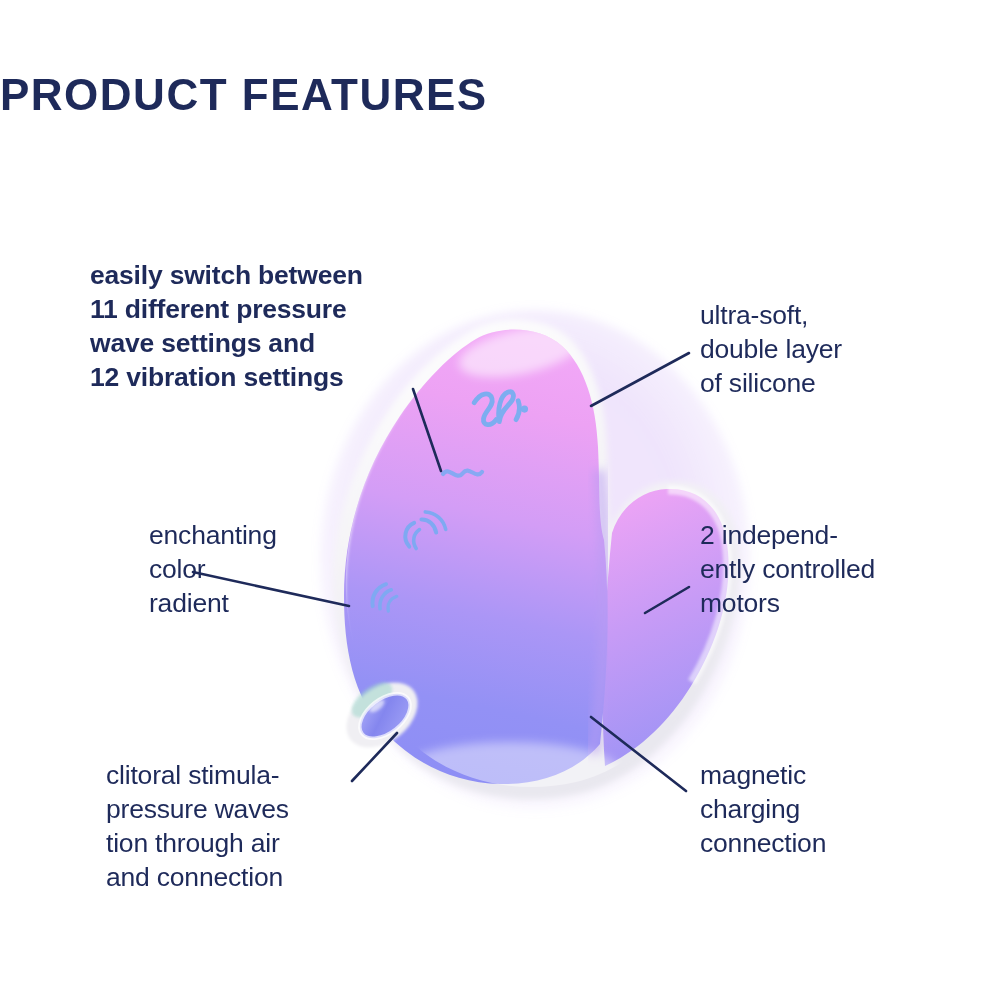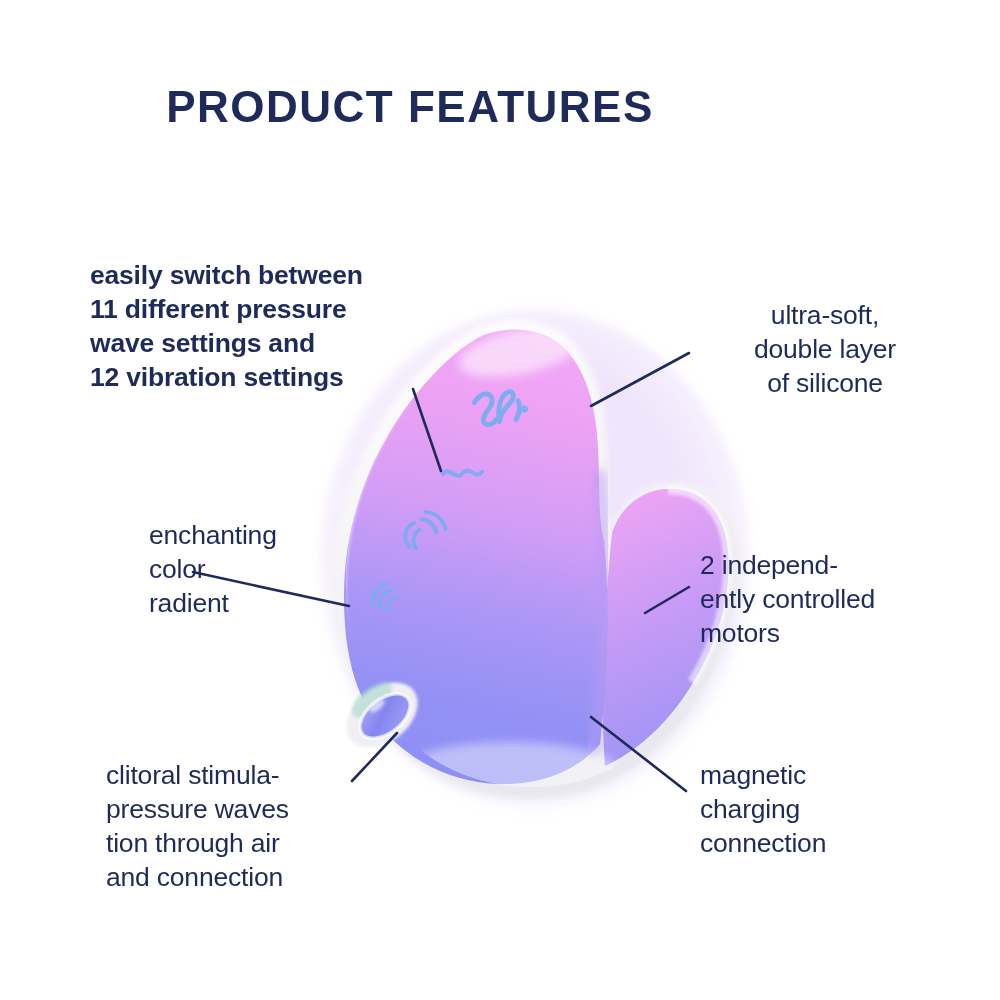--- a/index.html
+++ b/index.html
@@ -15,24 +15,24 @@
     position: relative;
     width: 1000px;
     height: 1000px;
     background: #ffffff;
     overflow: hidden;
   }
 
   
   #page-title {
     position: absolute;
-    top: 82px;
+    top: 70px;
     left: 0;
     width: 820px;
-    text-align: center;
+    text-align: left;
     font-family: "Liberation Sans", sans-serif;
     font-weight: bold;
     font-size: 44px;
     letter-spacing: 1.5px;
     color: #1e2a5a;
     white-space: nowrap;
   }
 
   
   .callout {
@@ -44,22 +44,22 @@
     font-weight: 400;
     letter-spacing: -0.2px;
   }
   .callout.left  { text-align: left; }
   .callout.right { text-align: left; }
   .callout .line { display: block; white-space: nowrap; }
 
   #callout-settings { left: 90px;  top: 258px;  width: 330px; font-weight: bold; }
   #callout-gradient { left: 101px;  top: 518px;  width: 280px; margin-left: 48px; }
   #callout-clitoral { left: 90px;  top: 758px;  width: 300px; margin-left: 16px; }
-  #callout-silicone { left: 700px; top: 298px;  width: 250px; text-align: center; }
-  #callout-motors   { left: 700px; top: 548px;  width: 250px; }
+  #callout-silicone { left: 700px; top: 298px;  width: 250px; }
+  #callout-motors   { left: 700px; top: 518px;  width: 250px; }
   #callout-magnetic { left: 700px; top: 758px;  width: 250px; }
 
   
   #leader-layer, #product-layer {
     position: absolute;
     left: 0;
     top: 0;
     width: 1000px;
     height: 1000px;
   }

